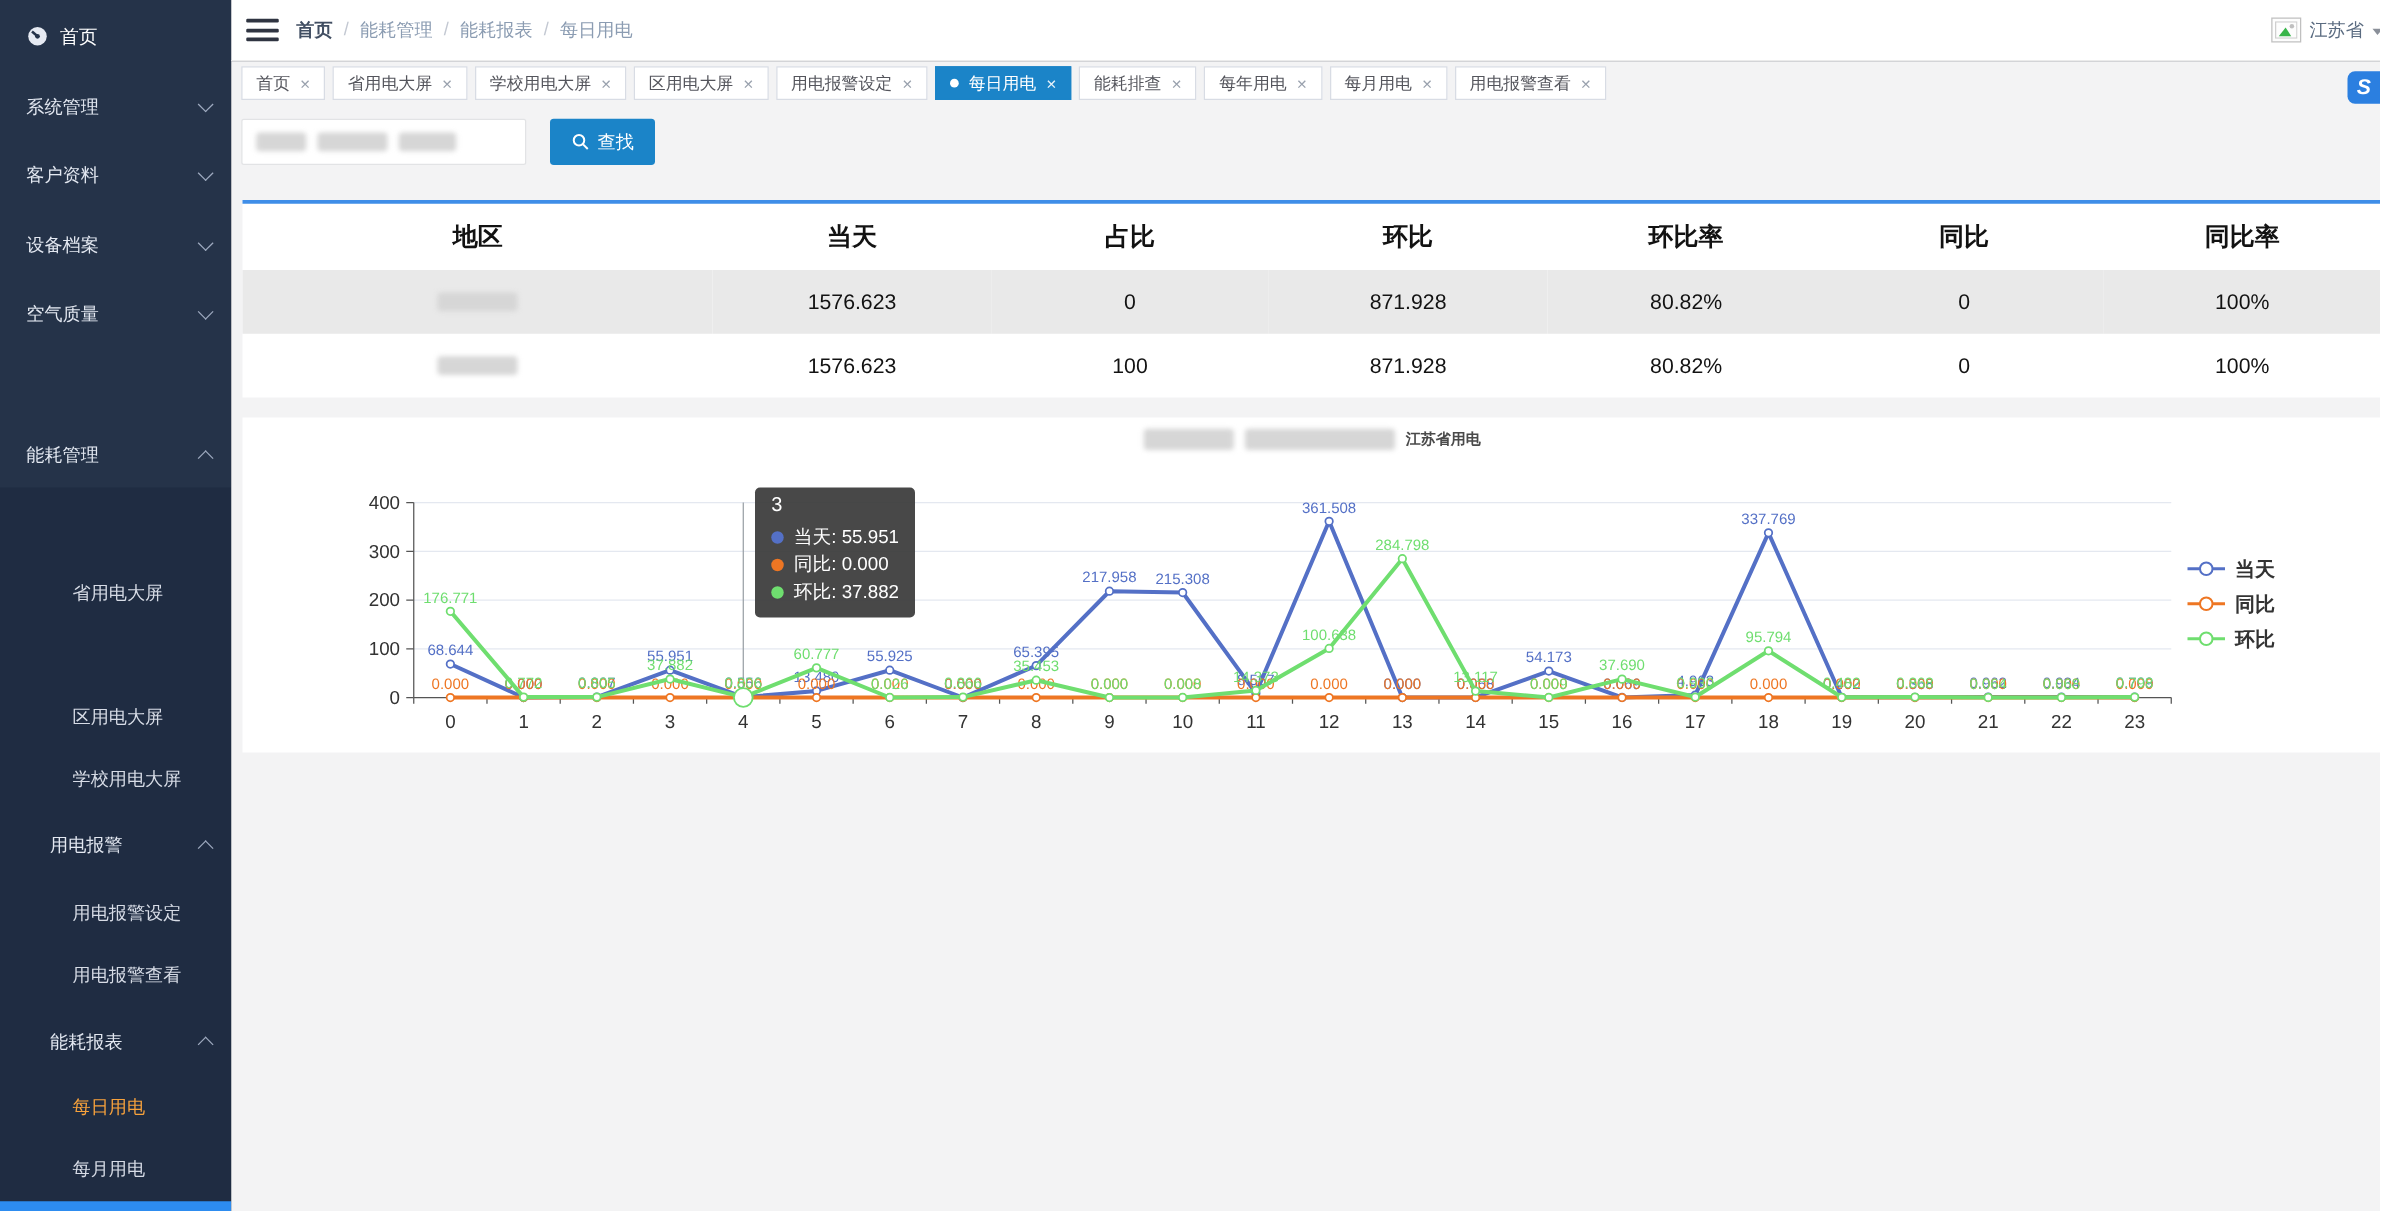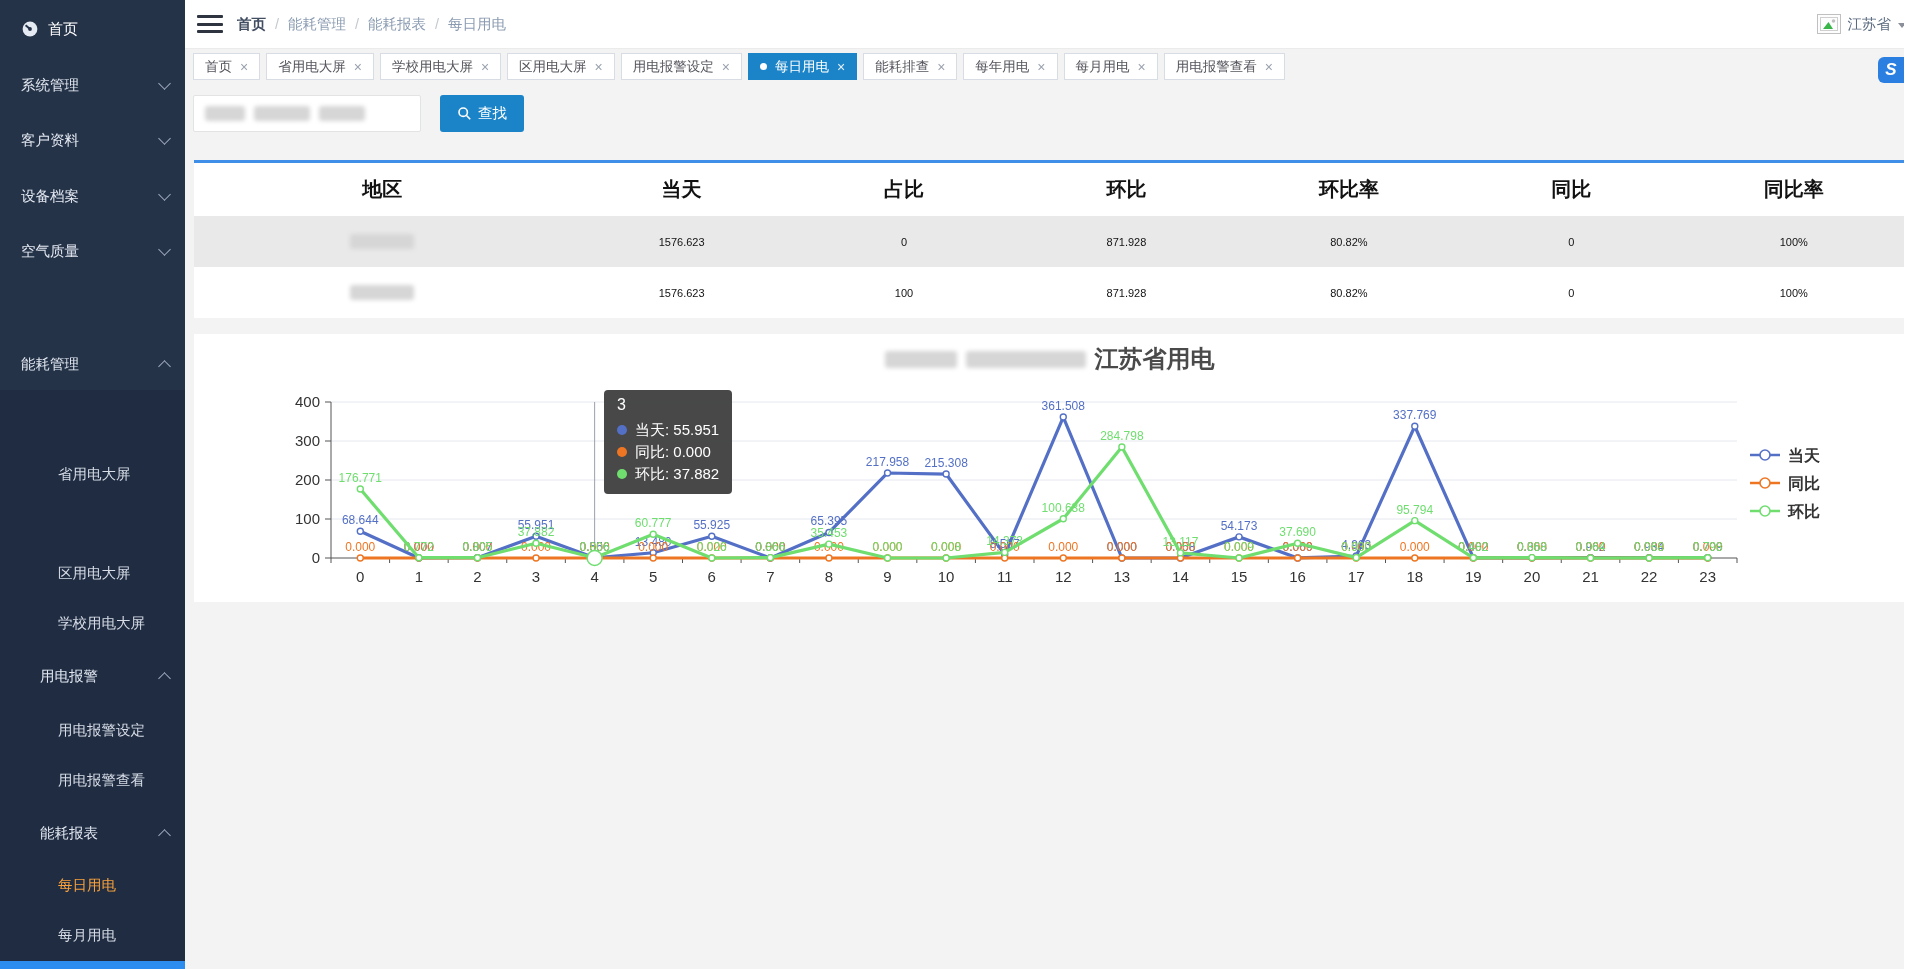--- a/index.html
+++ b/index.html
@@ -48,27 +48,27 @@
                 border-radius:2px;box-sizing:border-box;display:flex;align-items:center;gap:9px;padding:0 11px;cursor:text;}
   .blob{height:15px;border-radius:3px;background:#d6d6d6;filter:blur(2px);}
   .search-btn{position:absolute;left:421px;top:95px;width:84px;height:37px;background:#1b84c8;border:none;border-radius:3px;
               color:#fff;font-size:14.5px;display:flex;align-items:center;justify-content:center;gap:6px;cursor:pointer;
               font-family:"Liberation Sans",sans-serif;margin-left:19px;}
 
   
   .table-card{position:absolute;left:194px;top:160px;width:1711px;background:#fff;border-top:3px solid #3f8ee8;}
   table.data{width:100%;border-collapse:collapse;table-layout:fixed;color:#121212;}
   table.data th{height:51px;font-size:20px;font-weight:bold;text-align:center;}
-  table.data td{height:49px;font-size:11px;text-align:center;}
+  table.data td{height:49px;font-size:17px;text-align:center;}
   table.data tr.odd{background:#e9e9e9;}
 
   
   .chart-card{position:absolute;left:194px;top:334px;width:1711px;height:268px;background:#fff;}
   .chart-title{position:absolute;left:0;top:9px;width:100%;display:flex;justify-content:center;align-items:center;gap:9px;
-               font-size:24px;font-weight:bold;color:#4a4a4a;}
+               font-size:12px;font-weight:bold;color:#4a4a4a;}
   svg.chart{position:absolute;left:0;top:0;}
   svg .ax{font-size:15px;fill:#333;font-family:"Liberation Sans",sans-serif;}
   svg .dl{font-size:12px;font-family:"Liberation Sans",sans-serif;}
   svg .lg{font-size:16px;font-weight:bold;fill:#333;font-family:"Liberation Sans",sans-serif;}
 
   .tooltip{position:absolute;left:410px;top:56px;background:rgba(58,58,58,.93);border-radius:4px;
            padding:6px 13px 9px 13px;color:#fff;z-index:5;}
   .tt-h{font-size:16px;margin-bottom:5px;}
   .tt-row{display:flex;align-items:center;gap:8px;font-size:15px;line-height:22px;white-space:nowrap;}
   .tt-dot{width:10px;height:10px;border-radius:50%;flex:none;}

